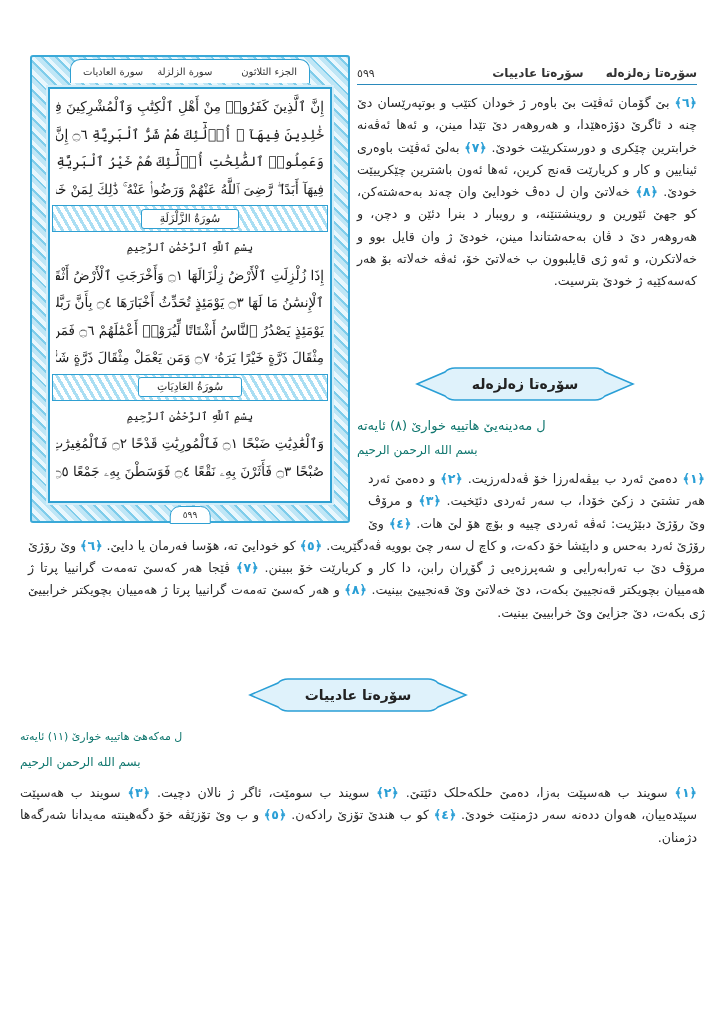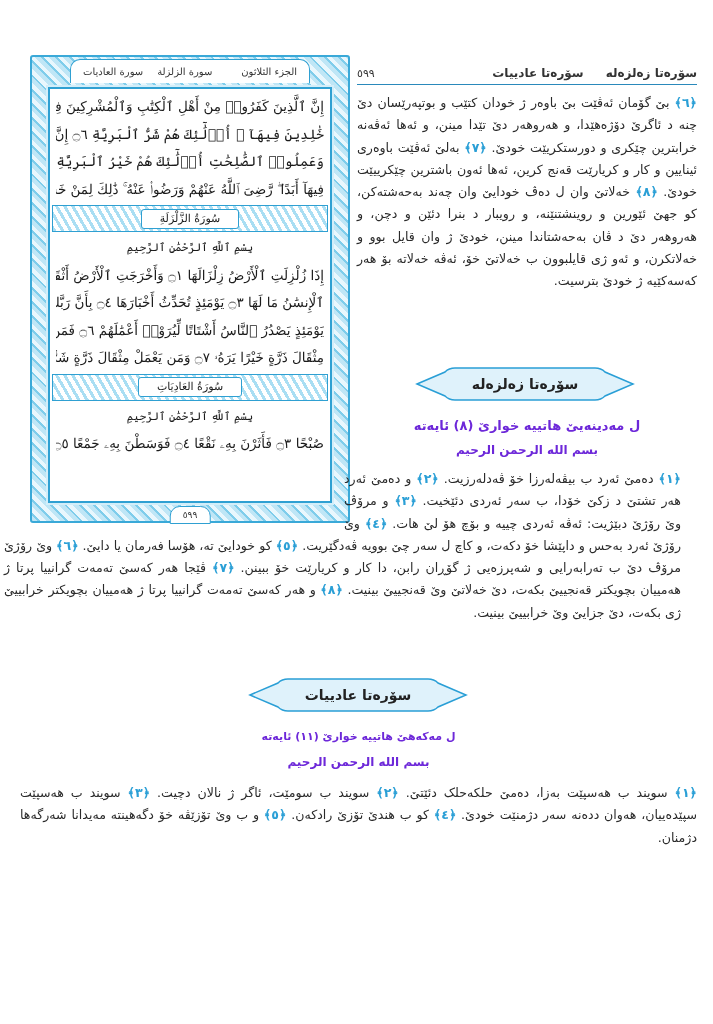--- a/index.html
+++ b/index.html
@@ -41,22 +41,22 @@
                   border-bottom:1.5px solid #2a89bb; direction:rtl; display:flex;
                   align-items:center; justify-content:space-between;
                   font-family:"DejaVu Sans", sans-serif; font-size:12px; font-weight:bold; color:#333; }
   .running-head .titles { display:flex; gap:22px; }
   .running-head .pno { font-weight:normal; font-size:11px; }
 
   
   .para { position:absolute; direction:rtl; font-family:"DejaVu Sans", sans-serif;
           font-size:12.6px; line-height:22.3px; text-align:justify; color:#2a2a2a; }
   .vnum { color:#2a9fd6; font-weight:bold; }
-  .center-line { position:absolute; direction:rtl; text-align:center;
-                 font-family:"DejaVu Sans", sans-serif; font-weight:bold; color:#6d28d9; }
+  .center-line { position:absolute; direction:rtl; text-align:left;
+                 font-family:"DejaVu Sans", sans-serif; font-weight:normal; color:#0f766e; }
 
   
   .cartouche { position:absolute; height:34px; display:flex; align-items:center; justify-content:center; }
   .cartouche svg { position:absolute; inset:0; }
   .cartouche span { position:relative; direction:rtl; font-family:"DejaVu Sans", sans-serif;
                     font-weight:bold; font-size:14px; color:#222; }
 </style>
 </head>
 <body>
 
@@ -80,20 +80,21 @@
       </div>
       <span class="mline center" data-name="basmala">بِسْمِ ٱللَّهِ ٱلرَّحْمَٰنِ ٱلرَّحِيمِ</span>
       <span class="mline" data-name="quran-line">إِذَا زُلْزِلَتِ ٱلْأَرْضُ زِلْزَالَهَا ۝١ وَأَخْرَجَتِ ٱلْأَرْضُ أَثْقَالَهَا ۝٢ وَقَالَ</span>
       <span class="mline" data-name="quran-line">ٱلْإِنسَٰنُ مَا لَهَا ۝٣ يَوْمَئِذٍ تُحَدِّثُ أَخْبَارَهَا ۝٤ بِأَنَّ رَبَّكَ أَوْحَىٰ لَهَا ۝٥</span>
       <span class="mline" data-name="quran-line">يَوْمَئِذٍ يَصْدُرُ ٱلنَّاسُ أَشْتَاتًا لِّيُرَوْا۟ أَعْمَٰلَهُمْ ۝٦ فَمَن يَعْمَلْ</span>
       <span class="mline" data-name="quran-line">مِثْقَالَ ذَرَّةٍ خَيْرًا يَرَهُۥ ۝٧ وَمَن يَعْمَلْ مِثْقَالَ ذَرَّةٍ شَرًّا يَرَهُۥ ۝٨</span>
       <div class="sura-band" data-name="sura-band-adiyat">
         <span data-name="sura-title-adiyat-arabic">سُورَةُ العَادِيَاتِ</span>
       </div>
       <span class="mline center" data-name="basmala">بِسْمِ ٱللَّهِ ٱلرَّحْمَٰنِ ٱلرَّحِيمِ</span>
+      <span class="mline" data-name="quran-line">وَٱلْعَٰدِيَٰتِ ضَبْحًا ۝١ فَٱلْمُورِيَٰتِ قَدْحًا ۝٢ فَٱلْمُغِيرَٰتِ</span>
       <span class="mline" data-name="quran-line">صُبْحًا ۝٣ فَأَثَرْنَ بِهِۦ نَقْعًا ۝٤ فَوَسَطْنَ بِهِۦ جَمْعًا ۝٥</span>
     </div>
   </div>
   <div class="mushaf-pageno" data-name="mushaf-page-number">٥٩٩</div>
 </div>
 
 <div class="running-head" data-name="running-header">
   <div class="titles" data-name="running-header-titles">
     <span data-name="running-header-title-1">سۆرەتا زەلزەلە</span>
     <span data-name="running-header-title-2">سۆرەتا عادییات</span>
@@ -107,21 +108,21 @@
 
 <div class="cartouche" style="left:415px; top:367px; width:220px;" data-name="sura-title-cartouche-zalzala">
   <svg viewBox="0 0 220 34" preserveAspectRatio="none" data-name="cartouche-shape">
     <path d="M2 17 L30 5 Q34 1 40 1 L180 1 Q186 1 190 5 L218 17 L190 29 Q186 33 180 33 L40 33 Q34 33 30 29 Z" fill="#dff2fb" stroke="#2a9fd6" stroke-width="1.5"></path>
   </svg>
   <span data-name="sura-title-zalzala">سۆرەتا زەلزەلە</span>
 </div>
 <div class="center-line" style="left:357px; top:418px; width:340px; font-size:13px;" data-name="zalzala-subtitle">ل مەدینەیێ هاتییە خوارێ (٨) ئایەتە</div>
 <div class="center-line" style="left:357px; top:443px; width:340px; font-size:12px;" data-name="zalzala-basmala">بسم الله الرحمن الرحيم</div>
 
-<div class="para" style="left:4px; top:468px; width:677px; text-indent:0;" data-name="zalzala-translation">
+<div class="para" style="left:28px; top:468px; width:677px; text-indent:0;" data-name="zalzala-translation">
   <span data-name="zalzala-translation-text"><span class="vnum" data-name="verse-number">﴿١﴾</span><span> دەمێ ئەرد ب بیڤەلەرزا خۆ ڤەدلەرزیت. </span><span class="vnum" data-name="verse-number">﴿٢﴾</span><span> و دەمێ ئەرد هەر تشتێ د زکێ خۆدا، ب سەر ئەردی دئێخیت. </span><span class="vnum" data-name="verse-number">﴿٣﴾</span><span> و مرۆڤ وێ رۆژێ دبێژیت: ئەڤە ئەردی چییە و بۆچ هۆ لێ هات. </span><span class="vnum" data-name="verse-number">﴿٤﴾</span><span> وێ رۆژێ ئەرد بەحس و داپێشا خۆ دکەت، و کاچ ل سەر چێ بوویە ڤەدگێریت. </span><span class="vnum" data-name="verse-number">﴿٥﴾</span><span> کو خودایێ تە، هۆسا فەرمان یا دایێ. </span><span class="vnum" data-name="verse-number">﴿٦﴾</span><span> وێ رۆژێ مرۆڤ دێ ب تەرابەرایی و شەپرزەیی ژ گۆڕان رابن، دا کار و کریارێت خۆ ببینن. </span><span class="vnum" data-name="verse-number">﴿٧﴾</span><span> ڤێجا هەر کەسێ تەمەت گرانییا پرتا ژ هەمییان بچویکتر قەنجییێ بکەت، دێ خەلاتێ وێ قەنجییێ بینیت. </span><span class="vnum" data-name="verse-number">﴿٨﴾</span><span> و هەر کەسێ تەمەت گرانییا پرتا ژ هەمییان بچویکتر خرابییێ ژی بکەت، دێ جزایێ وێ خرابییێ بینیت.</span></span>
 </div>
 
 <div class="cartouche" style="left:248px; top:678px; width:220px;" data-name="sura-title-cartouche-adiyat">
   <svg viewBox="0 0 220 34" preserveAspectRatio="none" data-name="cartouche-shape">
     <path d="M2 17 L30 5 Q34 1 40 1 L180 1 Q186 1 190 5 L218 17 L190 29 Q186 33 180 33 L40 33 Q34 33 30 29 Z" fill="#dff2fb" stroke="#2a9fd6" stroke-width="1.5"></path>
   </svg>
   <span data-name="sura-title-adiyat">سۆرەتا عادییات</span>
 </div>
 <div class="center-line" style="left:20px; top:730px; width:677px; font-size:11px;" data-name="adiyat-subtitle">ل مەکەهێ هاتییە خوارێ (١١) ئایەتە</div>

